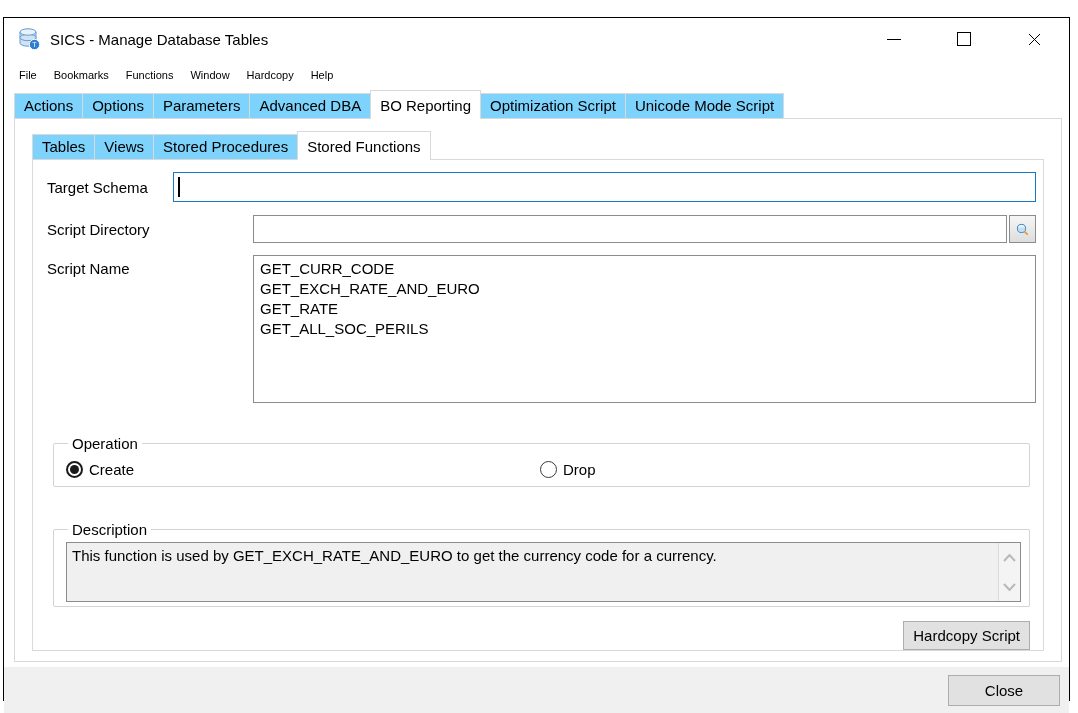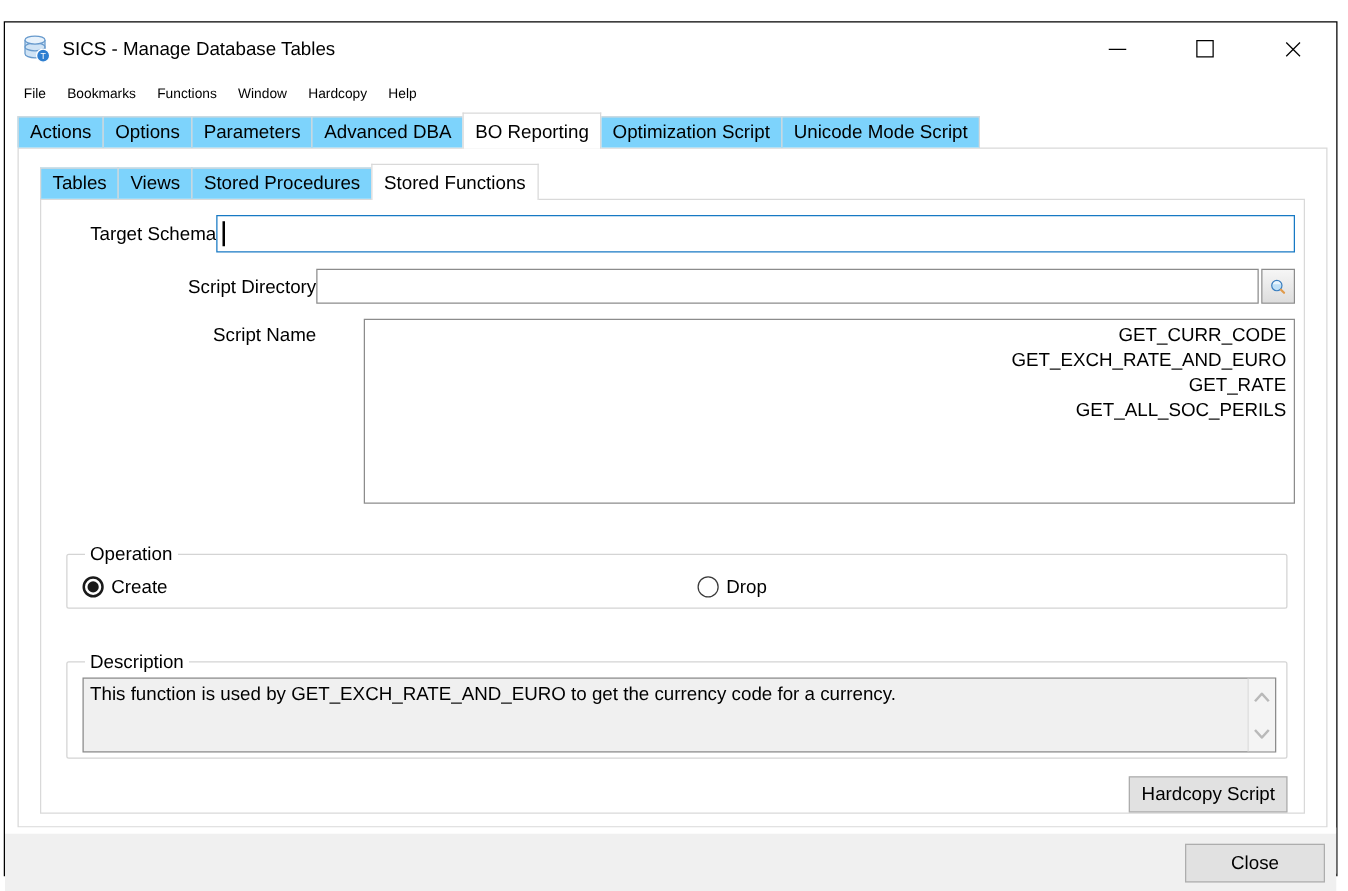--- a/index.html
+++ b/index.html
@@ -24,39 +24,39 @@
   .tabs.inner{margin-left:17px;}
   .tab{font-size:15px;padding:3px 9px 4px;border:1px solid #d9d9d9;border-bottom:none;
     background:#7dd3fc;margin-right:-1px;white-space:nowrap;}
   .tab.selected{padding-top:6px;padding-bottom:5px;margin-bottom:-1px;background:#fff;z-index:3;position:relative;}
   
   .outer-panel{flex:1;margin:0 7px 0 10px;border:1px solid #d9d9d9;
     display:flex;flex-direction:column;padding-top:12px;box-sizing:border-box;}
   .inner-panel{flex:1;margin:0 17px 10px 17px;border:1px solid #d9d9d9;
     padding:12px 7px 0 14px;box-sizing:border-box;}
   
-  .frow{display:flex;align-items:center;text-align:right;}
+  .frow{display:flex;align-items:center;}
   .flabel{font-size:15px;flex:none;}
   .lbl-narrow{width:126px;}
   .lbl-wide{width:206px;}
   .input{flex:1;height:28px;border:1px solid #8c8c8c;background:#fff;display:flex;align-items:center;box-sizing:border-box;}
   .input.focused{border:1px solid #1779c4;height:30px;}
   .caret{width:2px;height:20px;background:#000;margin-left:4px;}
   .search-btn{width:27px;height:28px;margin-left:2px;flex:none;border:1px solid #8c8c8c;
     background:linear-gradient(#f6f6f6,#dddddd);display:flex;align-items:center;justify-content:center;box-sizing:border-box;}
   .listbox{flex:1;height:148px;border:1px solid #8c8c8c;background:#fff;
-    font-size:15px;line-height:20px;padding:3px 6px;box-sizing:border-box;overflow:hidden;margin-left:38px;}
+    font-size:15px;line-height:20px;padding:3px 6px;box-sizing:border-box;overflow:hidden;}
   .align-top{align-items:flex-start;}
   
   fieldset{border:1px solid #d4d4d4;border-radius:2px;margin:0 6px 0 6px;padding:2px 8px 8px 12px;}
   legend{font-size:15px;padding:0 4px;margin-left:2px;}
   .op-fieldset{margin-top:32px;height:52px;box-sizing:border-box;position:relative;}
   .radio-row{display:flex;align-items:center;height:30px;position:relative;}
   .radio-item{display:flex;align-items:center;gap:6px;font-size:15px;}
-  .radio-drop{position:absolute;left:492px;}
+  .radio-drop{position:absolute;left:474px;}
   .radio{width:17px;height:17px;border-radius:50%;box-sizing:border-box;display:flex;align-items:center;justify-content:center;}
   .radio.on{border:2px solid #1a1a1a;}
   .radio.on::after{content:"";width:9px;height:9px;border-radius:50%;background:#1a1a1a;}
   .radio.off{border:1.5px solid #3a3a3a;}
   .desc-fieldset{margin-top:34px;height:86px;box-sizing:border-box;}
   .desc-box{position:relative;height:60px;border:1px solid #8c8c8c;background:#f0f0f0;
     box-sizing:border-box;margin-top:2px;}
   .desc-text{font-size:15px;padding:3px 28px 0 5px;line-height:20px;}
   .scrollbar{position:absolute;top:0;right:0;bottom:0;width:21px;background:#f4f4f4;
     border-left:1px solid #dcdcdc;display:flex;flex-direction:column;align-items:center;justify-content:space-around;}

